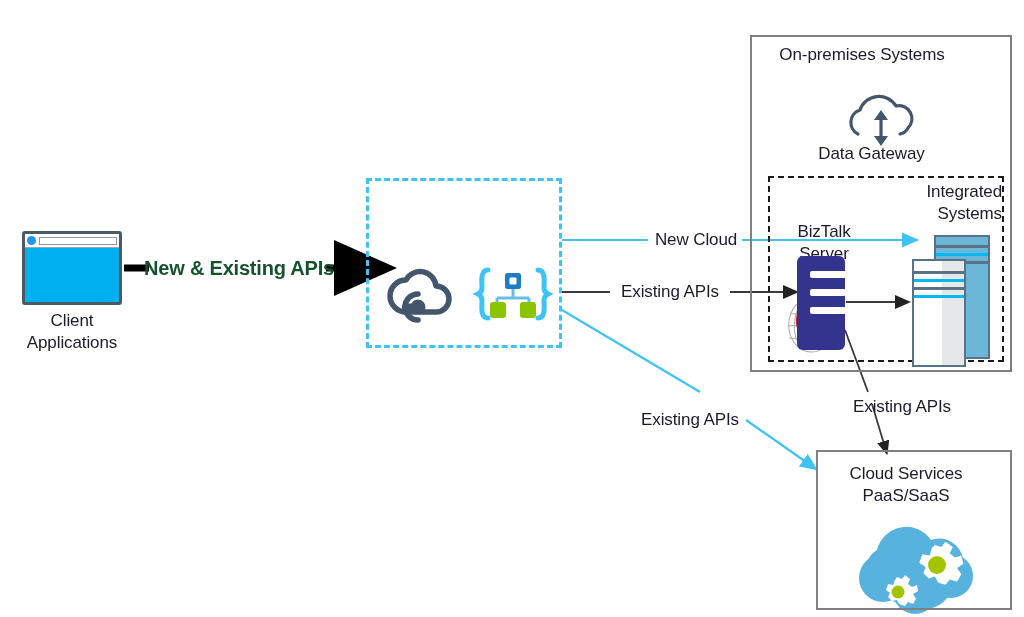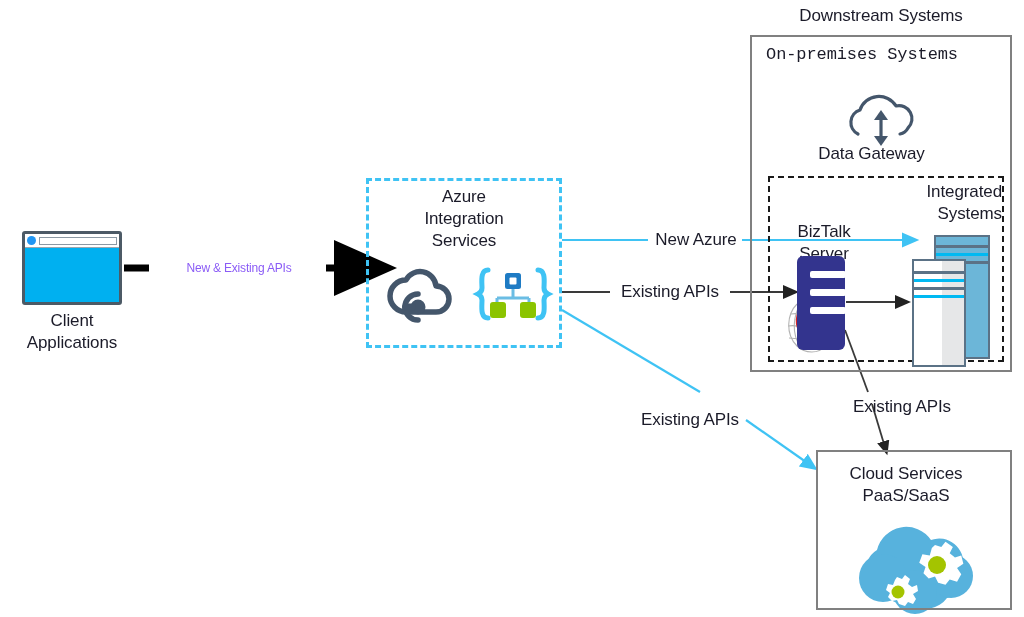--- a/index.html
+++ b/index.html
@@ -18,23 +18,23 @@
   .lbl {
     position: absolute;
     color: #1b1b29;
     font-size: 17px;
     line-height: 22px;
     text-align: center;
     white-space: pre-line;
     letter-spacing: -0.1px;
   }
   .bold-lbl {
-    font-weight: normal;
-    font-size: 12px;
-    color: #8b5cf6;
+    font-weight: bold;
+    font-size: 20px;
+    color: #14532d;
     letter-spacing: -0.2px;
   }
 
   
   .box-solid {
     position: absolute;
     border: 2px solid #808080;
     background: transparent;
     box-sizing: border-box;
   }
@@ -246,28 +246,24 @@
       <div class="browser-url"></div>
     </div>
     <div class="browser-body"></div>
   </div>
   <div class="lbl" style="left:-3px; top:310px; width:150px;">Client
 Applications</div>
 
   <div class="lbl bold-lbl" style="left:126px; top:257px; width:226px; text-align:center;">New &amp; Existing APIs</div>
 
   <div class="box-dashed-cyan" style="left:366px; top:178px; width:196px; height:170px;"></div>
-  <div class="lbl" style="left:366px; top:186px; width:196px;">Azure
-Integration
-Services</div>
-
-  <div class="lbl" style="left:750px; top:5px; width:262px;">Downstream Systems</div>
+
 
   <div class="box-solid" style="left:750px; top:35px; width:262px; height:337px;"></div>
-  <div class="lbl" style="left:750px; top:44px; width:224px;font-family:Liberation Mono, monospace;">On-premises Systems</div>
+  <div class="lbl" style="left:750px; top:44px; width:224px;">On-premises Systems</div>
   <div class="lbl" style="left:750px; top:143px; width:243px;">Data Gateway</div>
 
   <div class="box-dashed-black" style="left:768px; top:176px; width:236px; height:186px;"></div>
 
   <div class="lbl" style="left:776px; top:186px; width:96px; text-align:center;margin-top:35px;">BizTalk
 Server</div>
   <div class="lbl" style="left:902px; top:181px; width:100px; text-align:right;">Integrated
 Systems</div>
 
   <div class="biztalk" style="left:797px; top:256px; width:48px; height:94px;">
@@ -284,21 +280,21 @@
     </div>
     <div class="rack rack-front" style="left:912px; top:259px; width:54px; height:108px; overflow:hidden;">
       <div class="rack-front-shade"></div>
       <div class="rack-line gy" style="top:10px;"></div>
       <div class="rack-line cy" style="top:18px;"></div>
       <div class="rack-line gy" style="top:26px;"></div>
       <div class="rack-line cy" style="top:34px;"></div>
     </div>
   </div>
 
-  <div class="lbl" style="left:648px; top:229px; width:96px;">New Azure</div>
+  <div class="lbl" style="left:648px; top:229px; width:96px;">New Cloud</div>
   <div class="lbl" style="left:608px; top:281px; width:124px;">Existing APIs</div>
   <div class="lbl" style="left:628px; top:409px; width:124px;">Existing APIs</div>
   <div class="lbl" style="left:840px; top:396px; width:124px;">Existing APIs</div>
 
   <div class="box-solid" style="left:816px; top:450px; width:196px; height:160px;"></div>
   <div class="lbl" style="left:816px; top:463px; width:180px;">Cloud Services
 PaaS/SaaS</div>
 
 </div>
 

